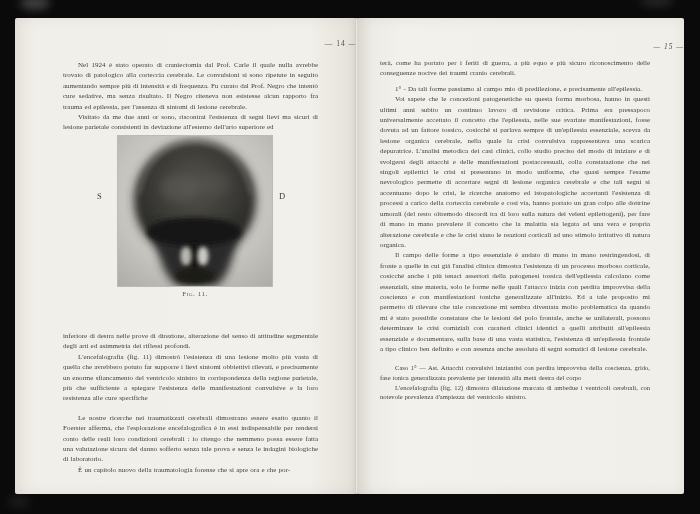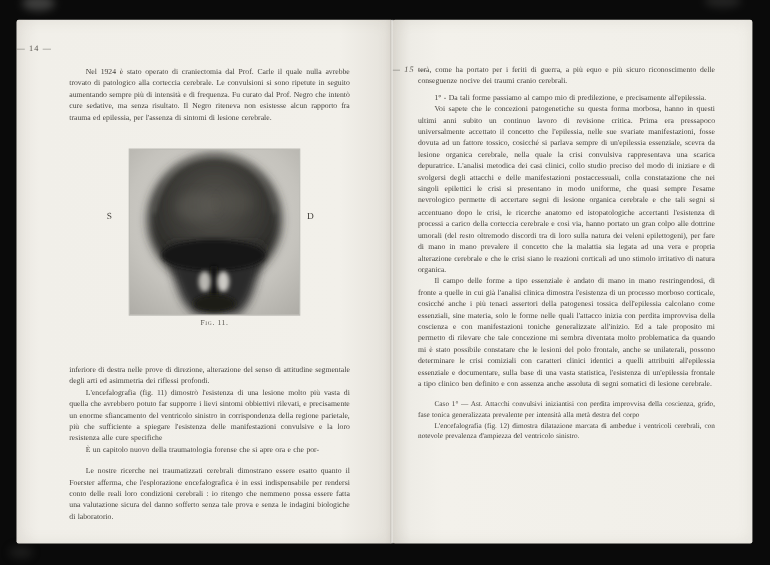--- a/index.html
+++ b/index.html
@@ -28,24 +28,24 @@
     background:linear-gradient(to right,#dfdcd5 0%,#eeece6 5%,#f3f1eb 14%,#f1efe9 100%);
     box-shadow:inset 0 0 14px rgba(120,115,100,.12);
   }
   .spine{
     position:absolute;left:355px;top:18px;width:3px;height:476px;
     background:linear-gradient(to right,#b9b5ae,#fbfaf6 60%,#cfccc5);
     opacity:.8;
   }
 
   .pagenum{
-    position:absolute;top:21px;width:100%;text-align:left;
+    position:absolute;top:21px;width:100%;text-align:right;
     font-size:7.5px;letter-spacing:1px;color:#55524c;
   }
-  .page-right .pagenum{top:40px;font-style:italic;}
+  .page-right .pagenum{top:24px;font-style:italic;}
 
   .col{position:absolute;color:#45423d;}
   .col-l1{left:48px;top:42px;width:255px;}
   .col-l2{left:48px;top:313px;width:255px;}
   .col-r{left:23px;top:40px;width:270px;}
 
   p.para{
     margin:0;text-align:justify;
     font-size:7px;line-height:10.4px;
     text-indent:15px;
@@ -74,20 +74,21 @@
 <div class="smudge sm2"></div>
 <div class="smudge sm3"></div>
 <div class="speck sp1"></div>
 <div class="speck sp2"></div>
 
 <div class="page page-left">
   <div class="pagenum">— 14 —</div>
 
   <div class="col col-l1">
     <p class="para">Nel 1924 è stato operato di craniectomia dal Prof. Carle il quale nulla avrebbe trovato di patologico alla corteccia cerebrale. Le convulsioni si sono ripetute in seguito aumentando sempre più di intensità e di frequenza. Fu curato dal Prof. Negro che intentò cure sedative, ma senza risultato. Il Negro riteneva non esistesse alcun rapporto fra trauma ed epilessia, per l'assenza di sintomi di lesione cerebrale.</p>
+    <p class="para">Visitato da me due anni or sono, riscontrai l'esistenza di segni lievi ma sicuri di lesione parietale consistenti in deviazione all'esterno dell'arto superiore ed</p>
   </div>
 
   <span class="sidelabel lab-s">S</span>
   <span class="sidelabel lab-d">D</span>
 
   <div class="figure">
     <svg width="154" height="150" viewBox="0 0 154 150" xmlns="http://www.w3.org/2000/svg">
       <defs>
         <radialGradient id="gBg" cx="50%" cy="40%" r="78%">
           <stop offset="0%" stop-color="#d7d5cf"></stop>
@@ -118,22 +119,22 @@
       <ellipse cx="85" cy="120" rx="5.5" ry="9.5" fill="#d5d3cd" opacity=".95" filter="url(#b3)"></ellipse>
       <ellipse cx="77" cy="140" rx="19" ry="8" fill="#1b1a18" filter="url(#b3)"></ellipse>
     </svg>
   </div>
 
   <div class="figcaption">Fig. 11.</div>
 
   <div class="col col-l2">
     <p class="para noindent">inferiore di destra nelle prove di direzione, alterazione del senso di attitudine segmentale degli arti ed asimmetria dei riflessi profondi.</p>
     <p class="para">L'encefalografia (fig. 11) dimostrò l'esistenza di una lesione molto più vasta di quella che avrebbero potuto far supporre i lievi sintomi obbiettivi rilevati, e precisamente un enorme sfiancamento del ventricolo sinistro in corrispondenza della regione parietale, più che sufficiente a spiegare l'esistenza delle manifestazioni convulsive e la loro resistenza alle cure specifiche</p>
+    <p class="para gap-top">Le nostre ricerche nei traumatizzati cerebrali dimostrano essere esatto quanto il Foerster afferma, che l'esplorazione encefalografica è in essi indispensabile per rendersi conto delle reali loro condizioni cerebrali : io ritengo che nemmeno possa essere fatta una valutazione sicura del danno sofferto senza tale prova e senza le indagini biologiche di laboratorio.</p>
     <p class="para">È un capitolo nuovo della traumatologia forense che si apre ora e che por-</p>
-    <p class="para gap-top">Le nostre ricerche nei traumatizzati cerebrali dimostrano essere esatto quanto il Foerster afferma, che l'esplorazione encefalografica è in essi indispensabile per rendersi conto delle reali loro condizioni cerebrali : io ritengo che nemmeno possa essere fatta una valutazione sicura del danno sofferto senza tale prova e senza le indagini biologiche di laboratorio.</p>
   </div>
 </div>
 
 <div class="spine"></div>
 
 <div class="page page-right">
   <div class="pagenum">— 15 —</div>
 
   <div class="col col-r">
     <p class="para noindent">terà, come ha portato per i feriti di guerra, a più equo e più sicuro riconoscimento delle conseguenze nocive dei traumi cranio cerebrali.</p>

